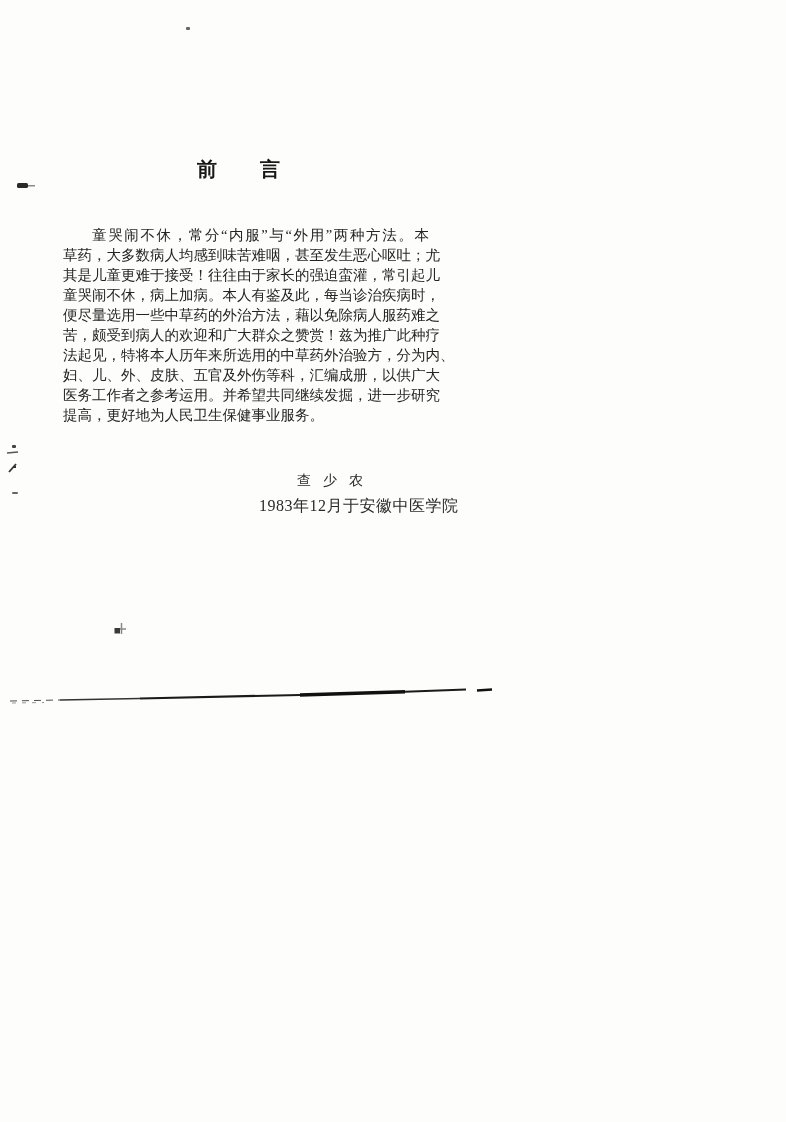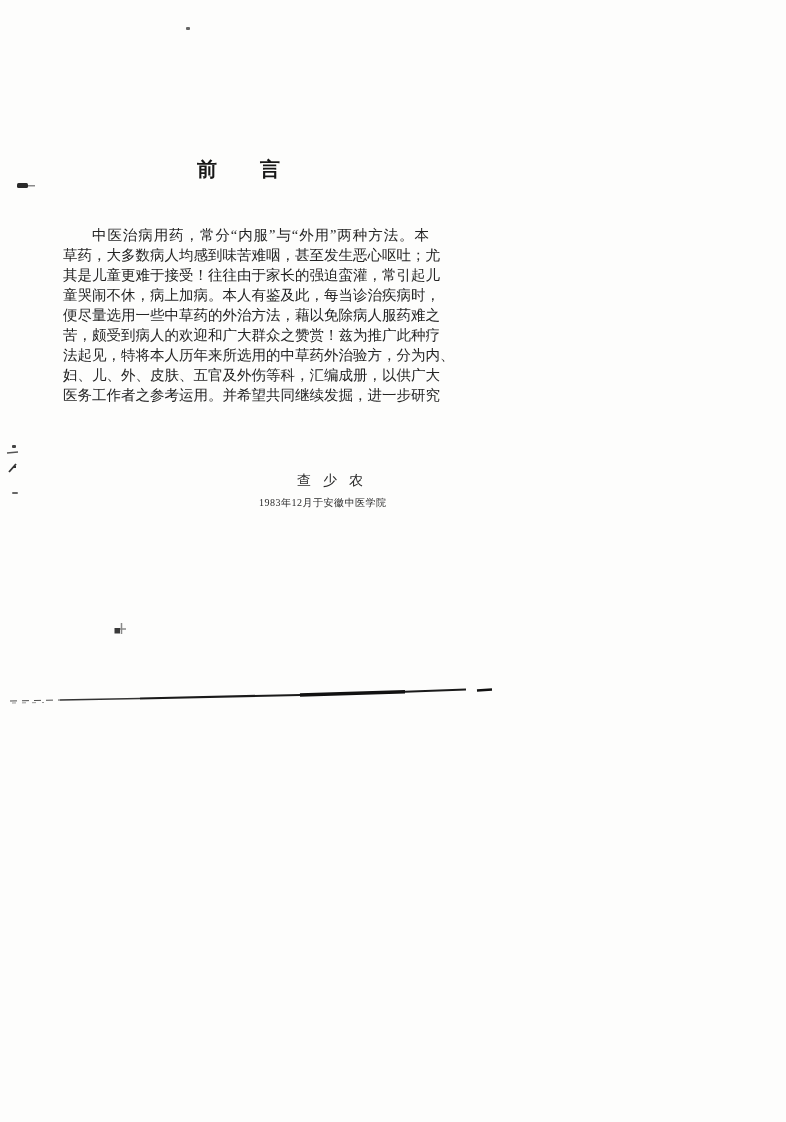--- a/index.html
+++ b/index.html
@@ -42,47 +42,48 @@
     position:absolute;
     left:297px;top:472px;
     font-size:14px;
     letter-spacing:12px;
     color:#2a2a2a;
     text-align:center;
   }
   .dateline{
     position:absolute;
     left:259px;top:496px;
-    font-size:10px;
+    font-size:16px;
     letter-spacing:0.5px;
     color:#2a2a2a;
   }
   .artifacts{
     position:absolute;
     left:0;top:0;
     pointer-events:none;
   }
 </style>
 </head>
 <body>
 
 <div class="page">
 
   <h1 class="title">前　　言</h1>
 
   <div class="body-text">
-    <div class="line first">中医治病用药，常分“内服”与“外用”两种方法。本</div>
+    <div class="line first">童哭闹不休，常分“内服”与“外用”两种方法。本</div>
     <div class="line">草药，大多数病人均感到味苦难咽，甚至发生恶心呕吐；尤</div>
     <div class="line">其是儿童更难于接受！往往由于家长的强迫蛮灌，常引起儿</div>
     <div class="line">童哭闹不休，病上加病。本人有鉴及此，每当诊治疾病时，</div>
     <div class="line">便尽量选用一些中草药的外治方法，藉以免除病人服药难之</div>
     <div class="line">苦，颇受到病人的欢迎和广大群众之赞赏！兹为推广此种疗</div>
     <div class="line">法起见，特将本人历年来所选用的中草药外治验方，分为内、</div>
     <div class="line">妇、儿、外、皮肤、五官及外伤等科，汇编成册，以供广大</div>
     <div class="line">医务工作者之参考运用。并希望共同继续发掘，进一步研究</div>
+    <div class="line last">提高，更好地为人民卫生保健事业服务。</div>
   </div>
 
   <div class="signature">查少农</div>
   <div class="dateline">1983年12月于安徽中医学院</div>
 
   <svg class="artifacts" width="786" height="1122" viewBox="0 0 786 1122">
 
     <rect x="186" y="27" width="4" height="3" rx="1" fill="#666"></rect>
 
     <g>

